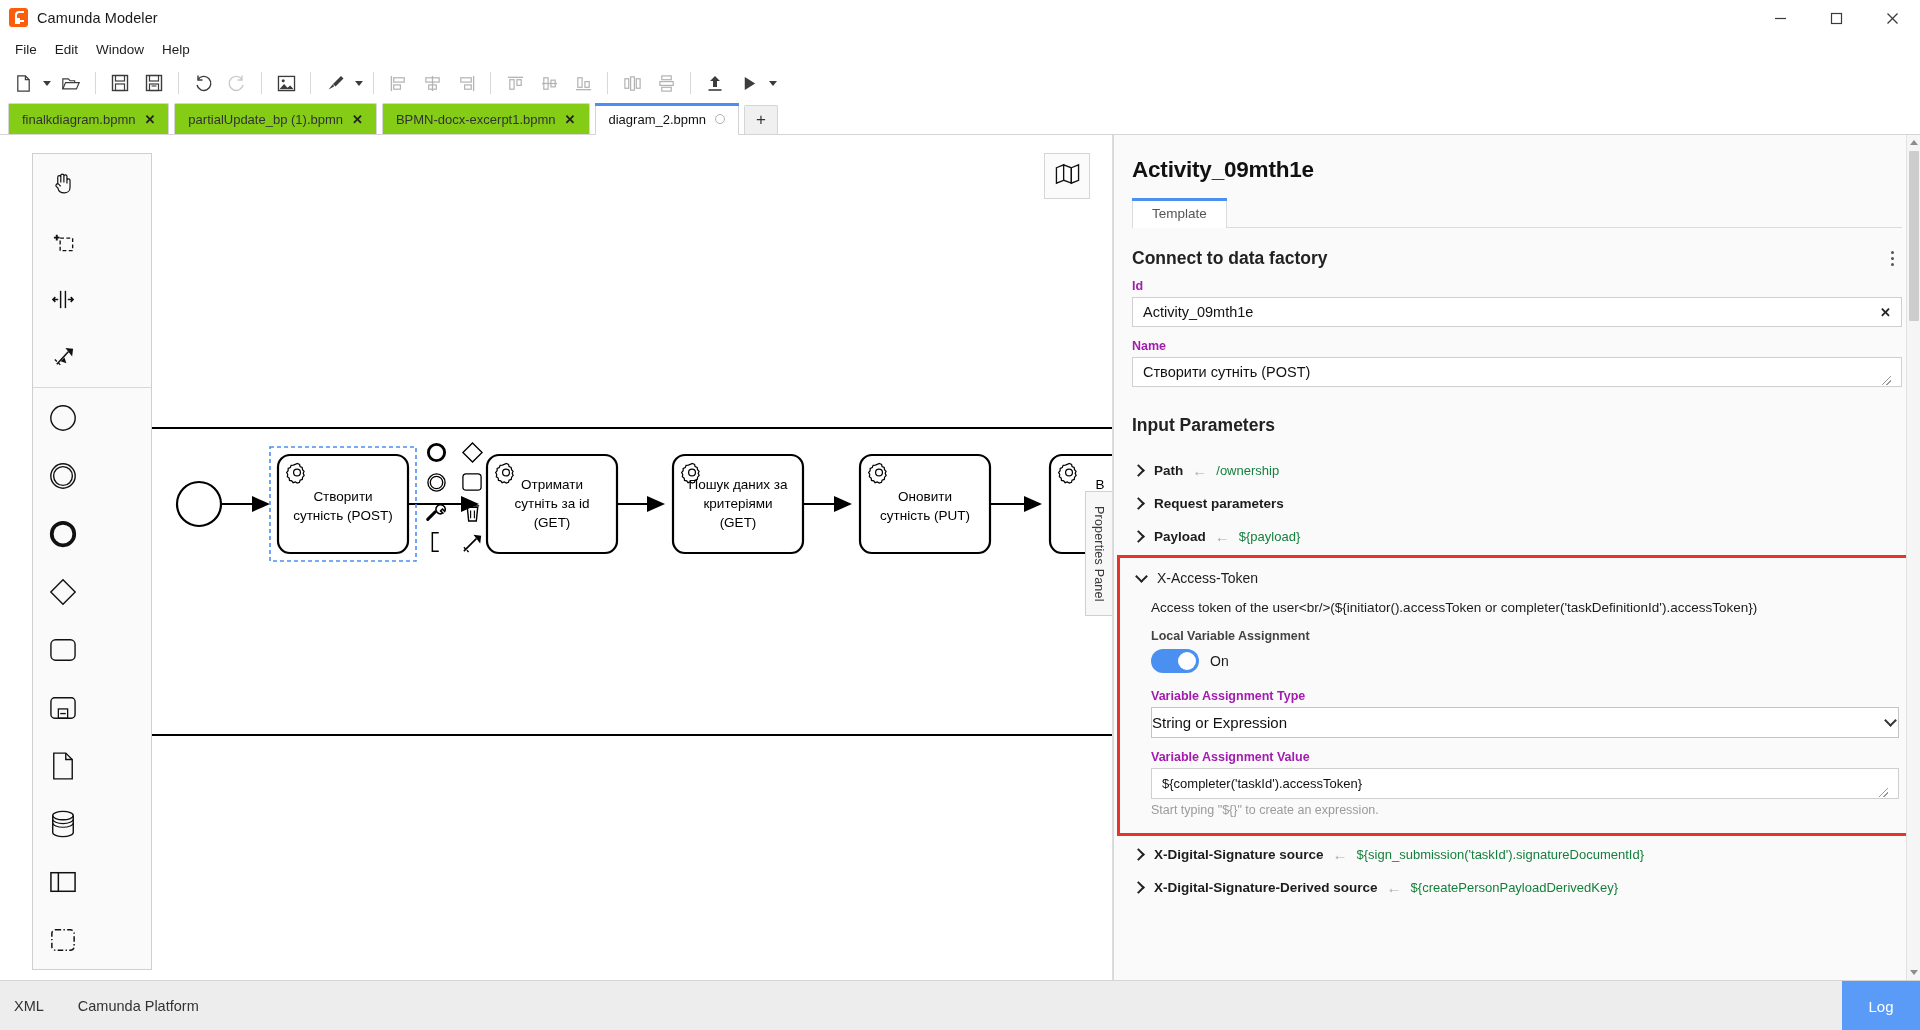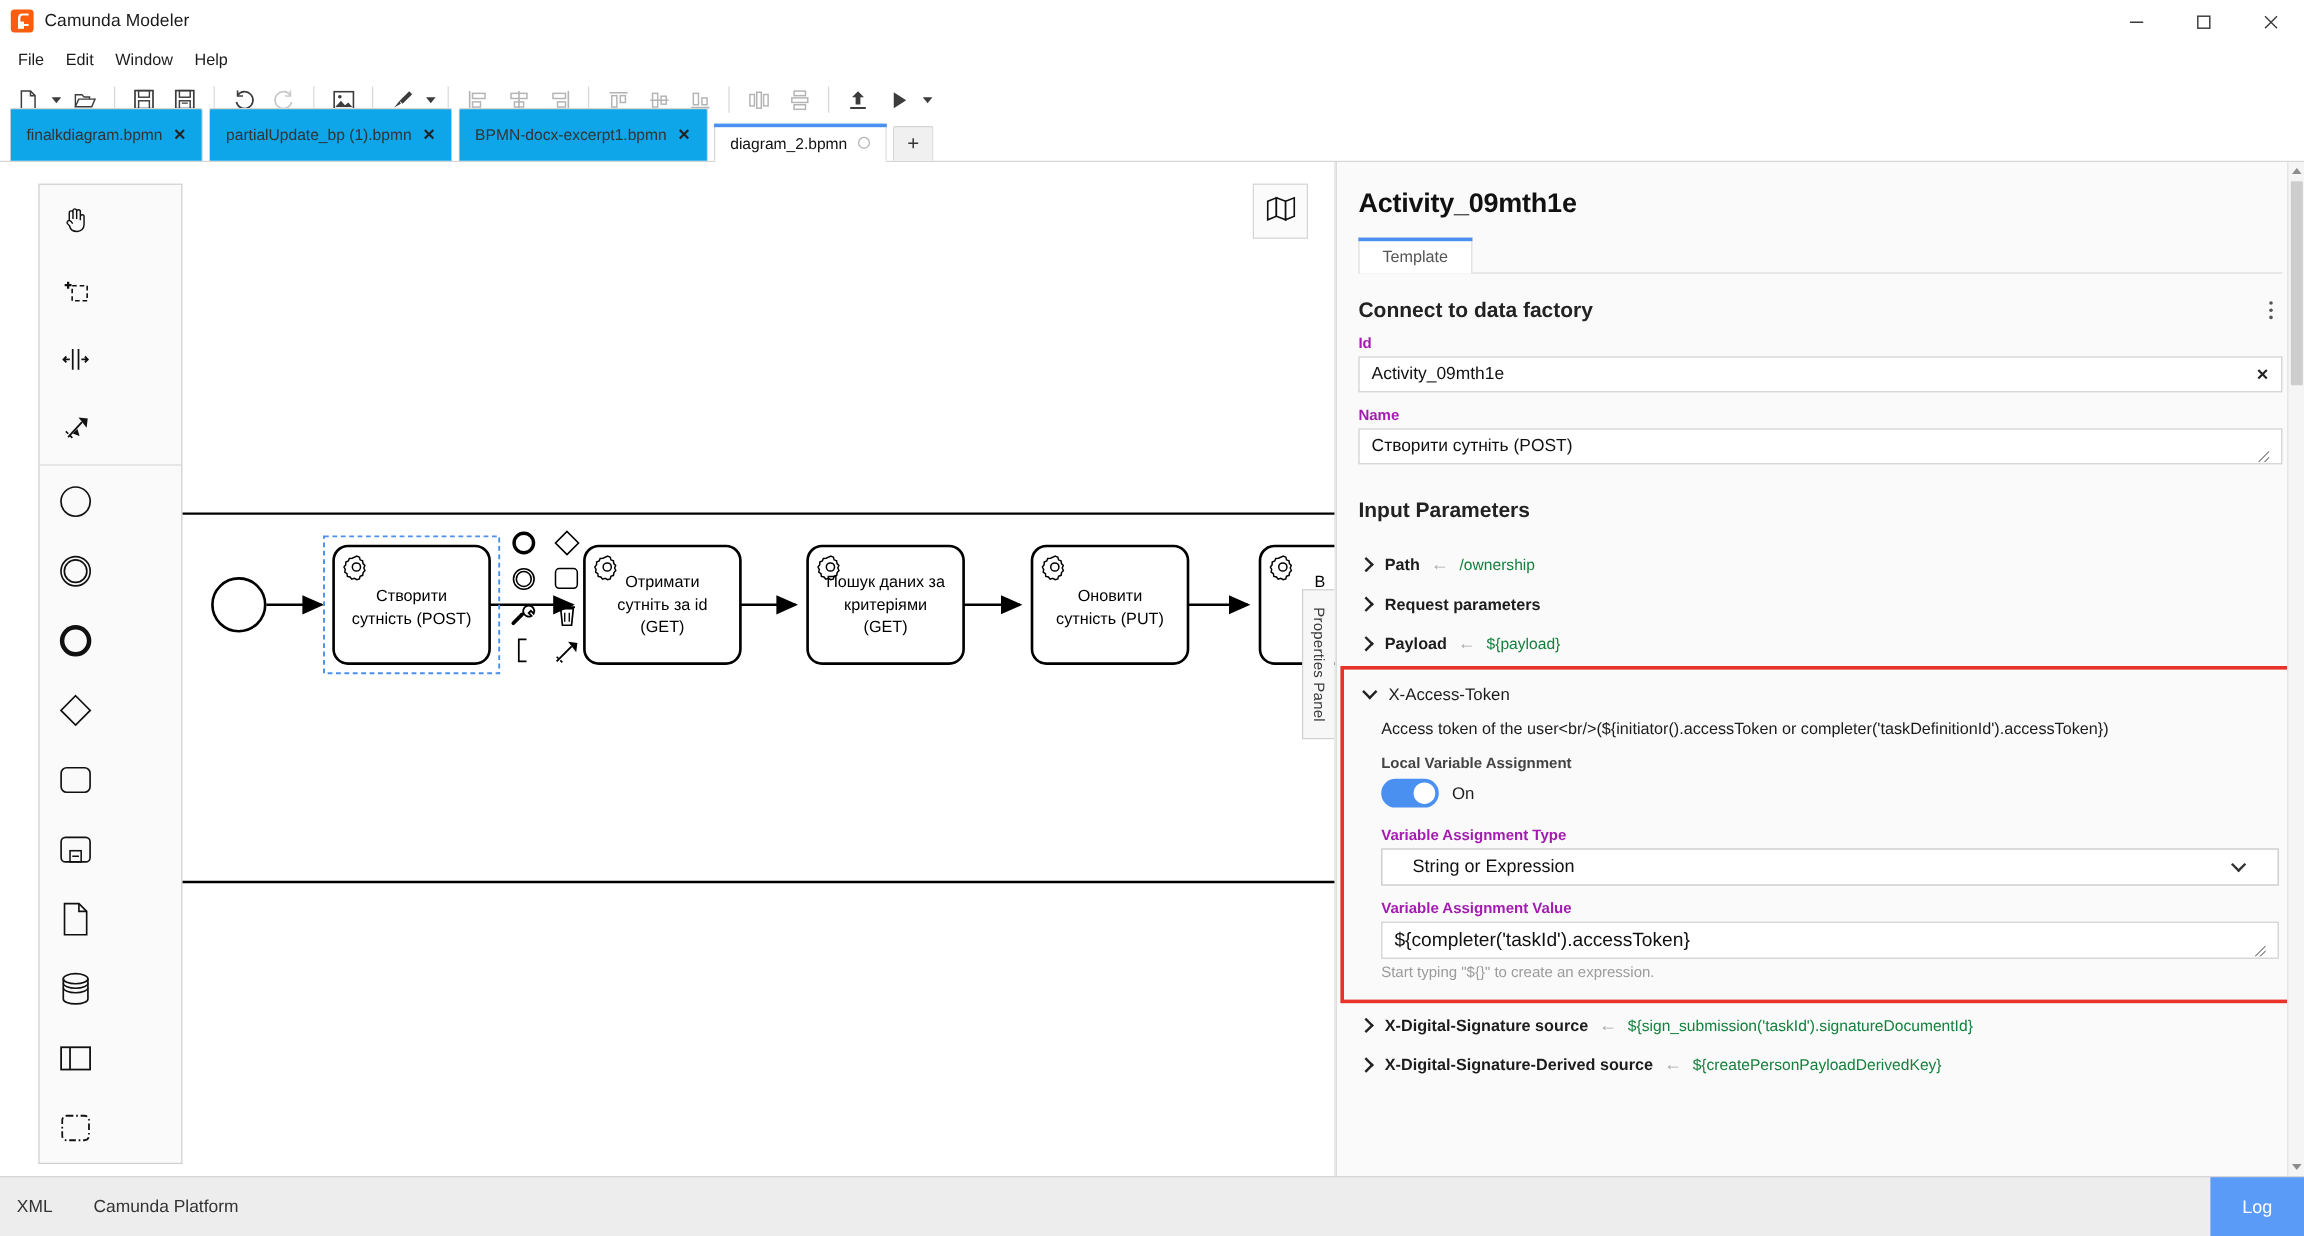--- a/index.html
+++ b/index.html
@@ -88,24 +88,24 @@
     width: 1px; height: 22px; background: #d8d8d8; margin: 0 7px;
   }
 
   
   #tabbar {
     height: 31px; display: flex; align-items: flex-end;
     background: #ffffff; padding-left: 8px;
     border-bottom: 1px solid #d5d5d5;
   }
   .tab {
-    height: 44px;
+    height: 31px;
     display: flex; align-items: center; gap: 9px;
     padding: 0 13px;
-    background: #0ea5e9;
+    background: #84cc16;
     border: 1px solid #d5d5d5;
     border-bottom: none;
     margin-right: 5px;
     font-size: 13px; color: #333;
     border-radius: 2px 2px 0 0;
     position: relative;
     white-space: nowrap;
   }
   .tab.active {
     background: #ffffff;
@@ -323,21 +323,21 @@
   .toggle::after {
     content: ""; position: absolute; right: 3px; top: 3px;
     width: 18px; height: 18px; border-radius: 50%; background: #fff;
   }
   .toggle-text { font-size: 14px; color: #1c1c1c; }
   .hl-field { margin: 0 0 12px 16px; }
   .sel {
     width: 100%; height: 31px;
     border: 1px solid #c4c4c4; background: #fff;
     font-size: 15px; color: #111;
-    padding: 0 25px;
+    padding: 0 0;
     display: flex; align-items: center; justify-content: space-between;
   }
   .sel .caret {
     width: 9px; height: 9px;
     border-right: 2px solid #333; border-bottom: 2px solid #333;
     transform: rotate(45deg); margin-top: -5px; margin-right: 3px;
   }
   .hint { font-size: 12.5px; color: #9b9b9b; margin: 4px 0 0 16px; }
 
   
@@ -860,21 +860,21 @@
         <div class="hl-field">
           <div class="field-label">Variable Assignment Type</div>
           <div class="sel">
             <span>String or Expression</span>
             <span class="caret"></span>
           </div>
         </div>
         <div class="hl-field" style="margin-bottom:0;">
           <div class="field-label">Variable Assignment Value</div>
           <div class="inp" style="height:31px;">
-            <span style="font-size:16px;">${completer('taskId').accessToken}</span>
+            <span style="font-size:13px;">${completer('taskId').accessToken}</span>
             <span class="resize-grip"></span>
           </div>
         </div>
         <div class="hint" style="margin-left:16px;">Start typing "${}" to create an expression.</div>
       </div>
 
       <div class="prow">
         <span class="chev"></span>
         <span class="prow-label">X-Digital-Signature source</span>
         <span class="prow-arrow">←</span>

